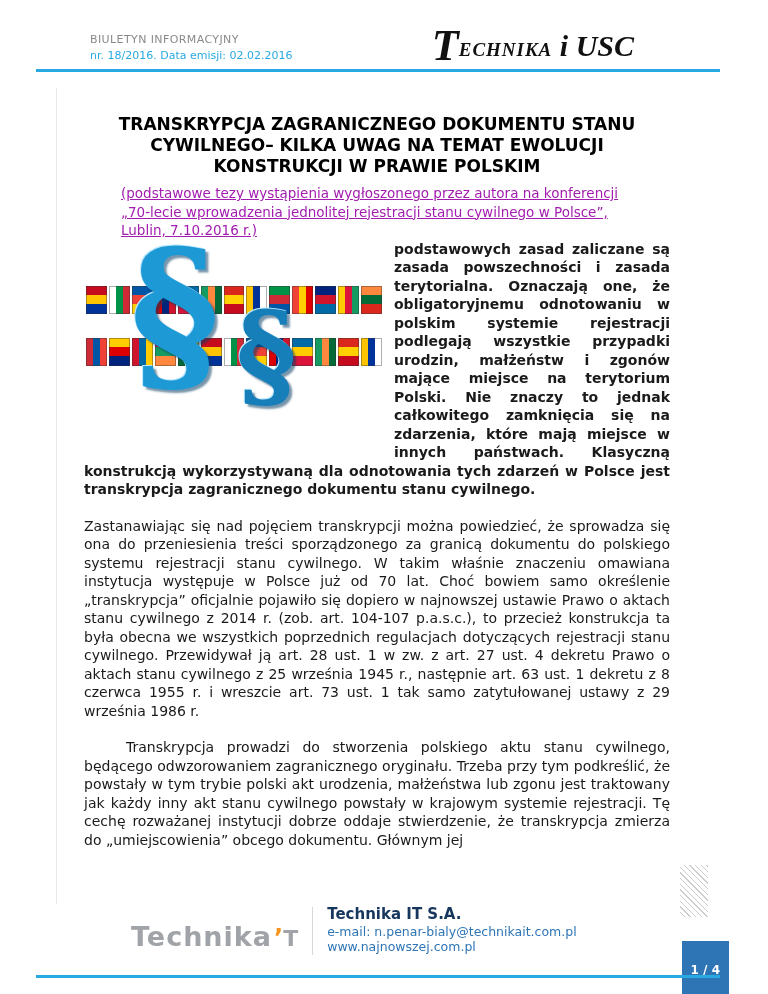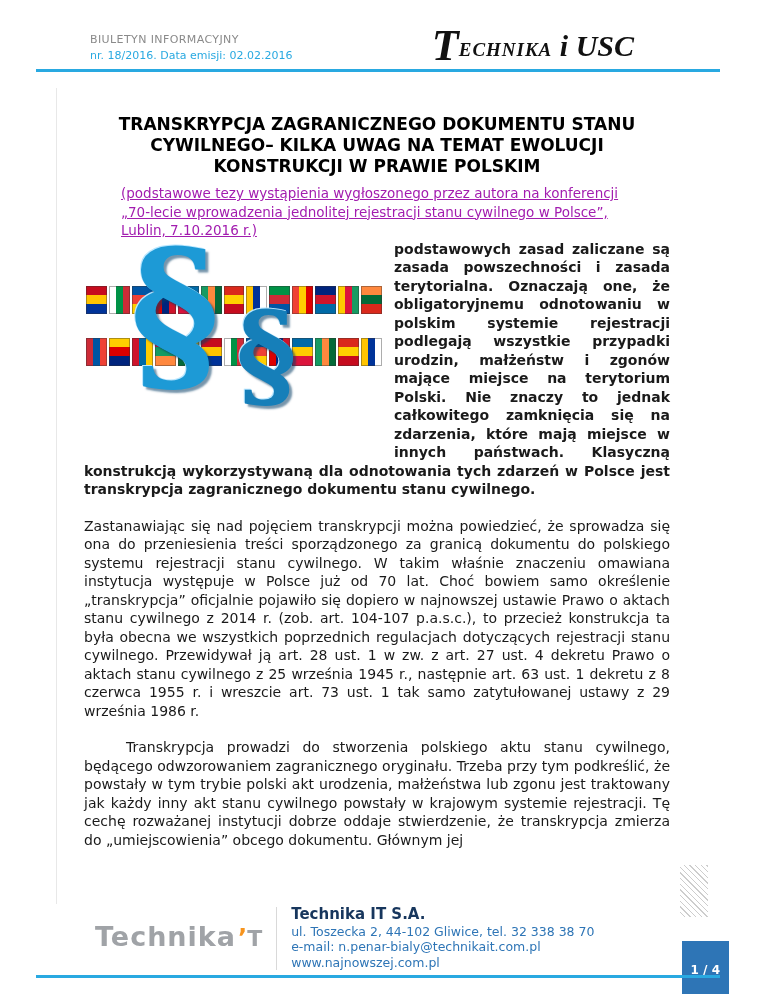--- a/index.html
+++ b/index.html
@@ -34,21 +34,21 @@
   .strip{position:absolute;left:2px;right:2px;top:44px;height:28px;display:flex;gap:2px;z-index:1;}
   .strip2{top:96px;}
   .flag-cell{flex:1 1 auto;height:100%;box-shadow:inset 0 0 0 1px rgba(50,50,50,.4);}
   .para-sym{position:absolute;z-index:2;font-family:"DejaVu Serif","Liberation Serif",serif;font-weight:bold;line-height:1;
     color:var(--symblue,#1d9ad6);text-shadow:3px 3px 2px rgba(8,62,102,.55),-1px -1px 0 #b8e6ff;}
   .sym-big{font-size:172px;left:46px;top:-14px;}
   .sym-small{font-size:116px;left:152px;top:54px;color:#167fb9;}
   
   .footer{position:absolute;left:95px;top:907px;right:80px;display:flex;align-items:flex-start;gap:14px;}
   .f-logo{margin-top:14px;white-space:nowrap;}
-  .f-logo-text{font-size:27px;font-weight:bold;letter-spacing:1px;color:#a0a3a7;}
+  .f-logo-text{font-size:27px;font-weight:bold;letter-spacing:1px;color:#a0a3a7;margin-left:36px;}
   .f-logo-mark{font-size:24px;font-weight:bold;color:var(--orange,#f7941d);margin-left:2px;}
   .f-logo-t{font-size:22px;font-weight:bold;color:#a0a3a7;}
   .f-divider{width:1px;align-self:stretch;background:#d9d9d9;}
   .f-info{font-size:12.5px;line-height:15.5px;color:var(--fblue,#2e75b6);}
   .f-company{font-size:15px;font-weight:bold;color:var(--navy,#17365d);margin-bottom:1px;}
   .f-email,.f-site{font-weight:normal;color:var(--fblue,#2e75b6);text-decoration:none;cursor:pointer;}
   .page-badge{position:absolute;right:27px;top:941px;min-width:26px;padding:22px 9px;background:var(--fblue,#2e75b6);
     color:#fff;font-size:12px;font-weight:bold;text-align:center;}
   .hatch{position:absolute;right:48px;top:865px;width:28px;height:52px;
     background:repeating-linear-gradient(45deg,transparent 0 3px,#cdcdcd 3px 4px);}
@@ -115,21 +115,20 @@
     <p class="para indent">Transkrypcja prowadzi do stworzenia polskiego aktu stanu cywilnego, będącego odwzorowaniem zagranicznego oryginału. Trzeba przy tym podkreślić, że powstały w tym trybie polski akt urodzenia, małżeństwa lub zgonu jest traktowany jak każdy inny akt stanu cywilnego powstały w krajowym systemie rejestracji. Tę cechę rozważanej instytucji dobrze oddaje stwierdzenie, że transkrypcja zmierza do „umiejscowienia” obcego dokumentu. Głównym jej</p>
   </main>
 
   <div class="hatch"></div>
 
   <footer class="footer">
     <div class="f-logo"><span class="f-logo-text">Technika</span><span class="f-logo-mark">’</span><span class="f-logo-t">T</span></div>
     <div class="f-divider"></div>
     <div class="f-info">
       <div class="f-company">Technika IT S.A.</div>
-      <div class="f-line">ul. Toszecka 2, 44-102 Gliwice, tel. 32 338 38 70</div>
       <div class="f-line"><span>e-mail: </span><a class="f-email">n.penar-bialy@technikait.com.pl</a></div>
       <div class="f-line"><a class="f-site">www.najnowszej.com.pl</a></div>
     </div>
   </footer>
 
   <div class="page-badge">1 / 4</div>
   <div class="rule rule-bottom"></div>
 
 </div>
 

